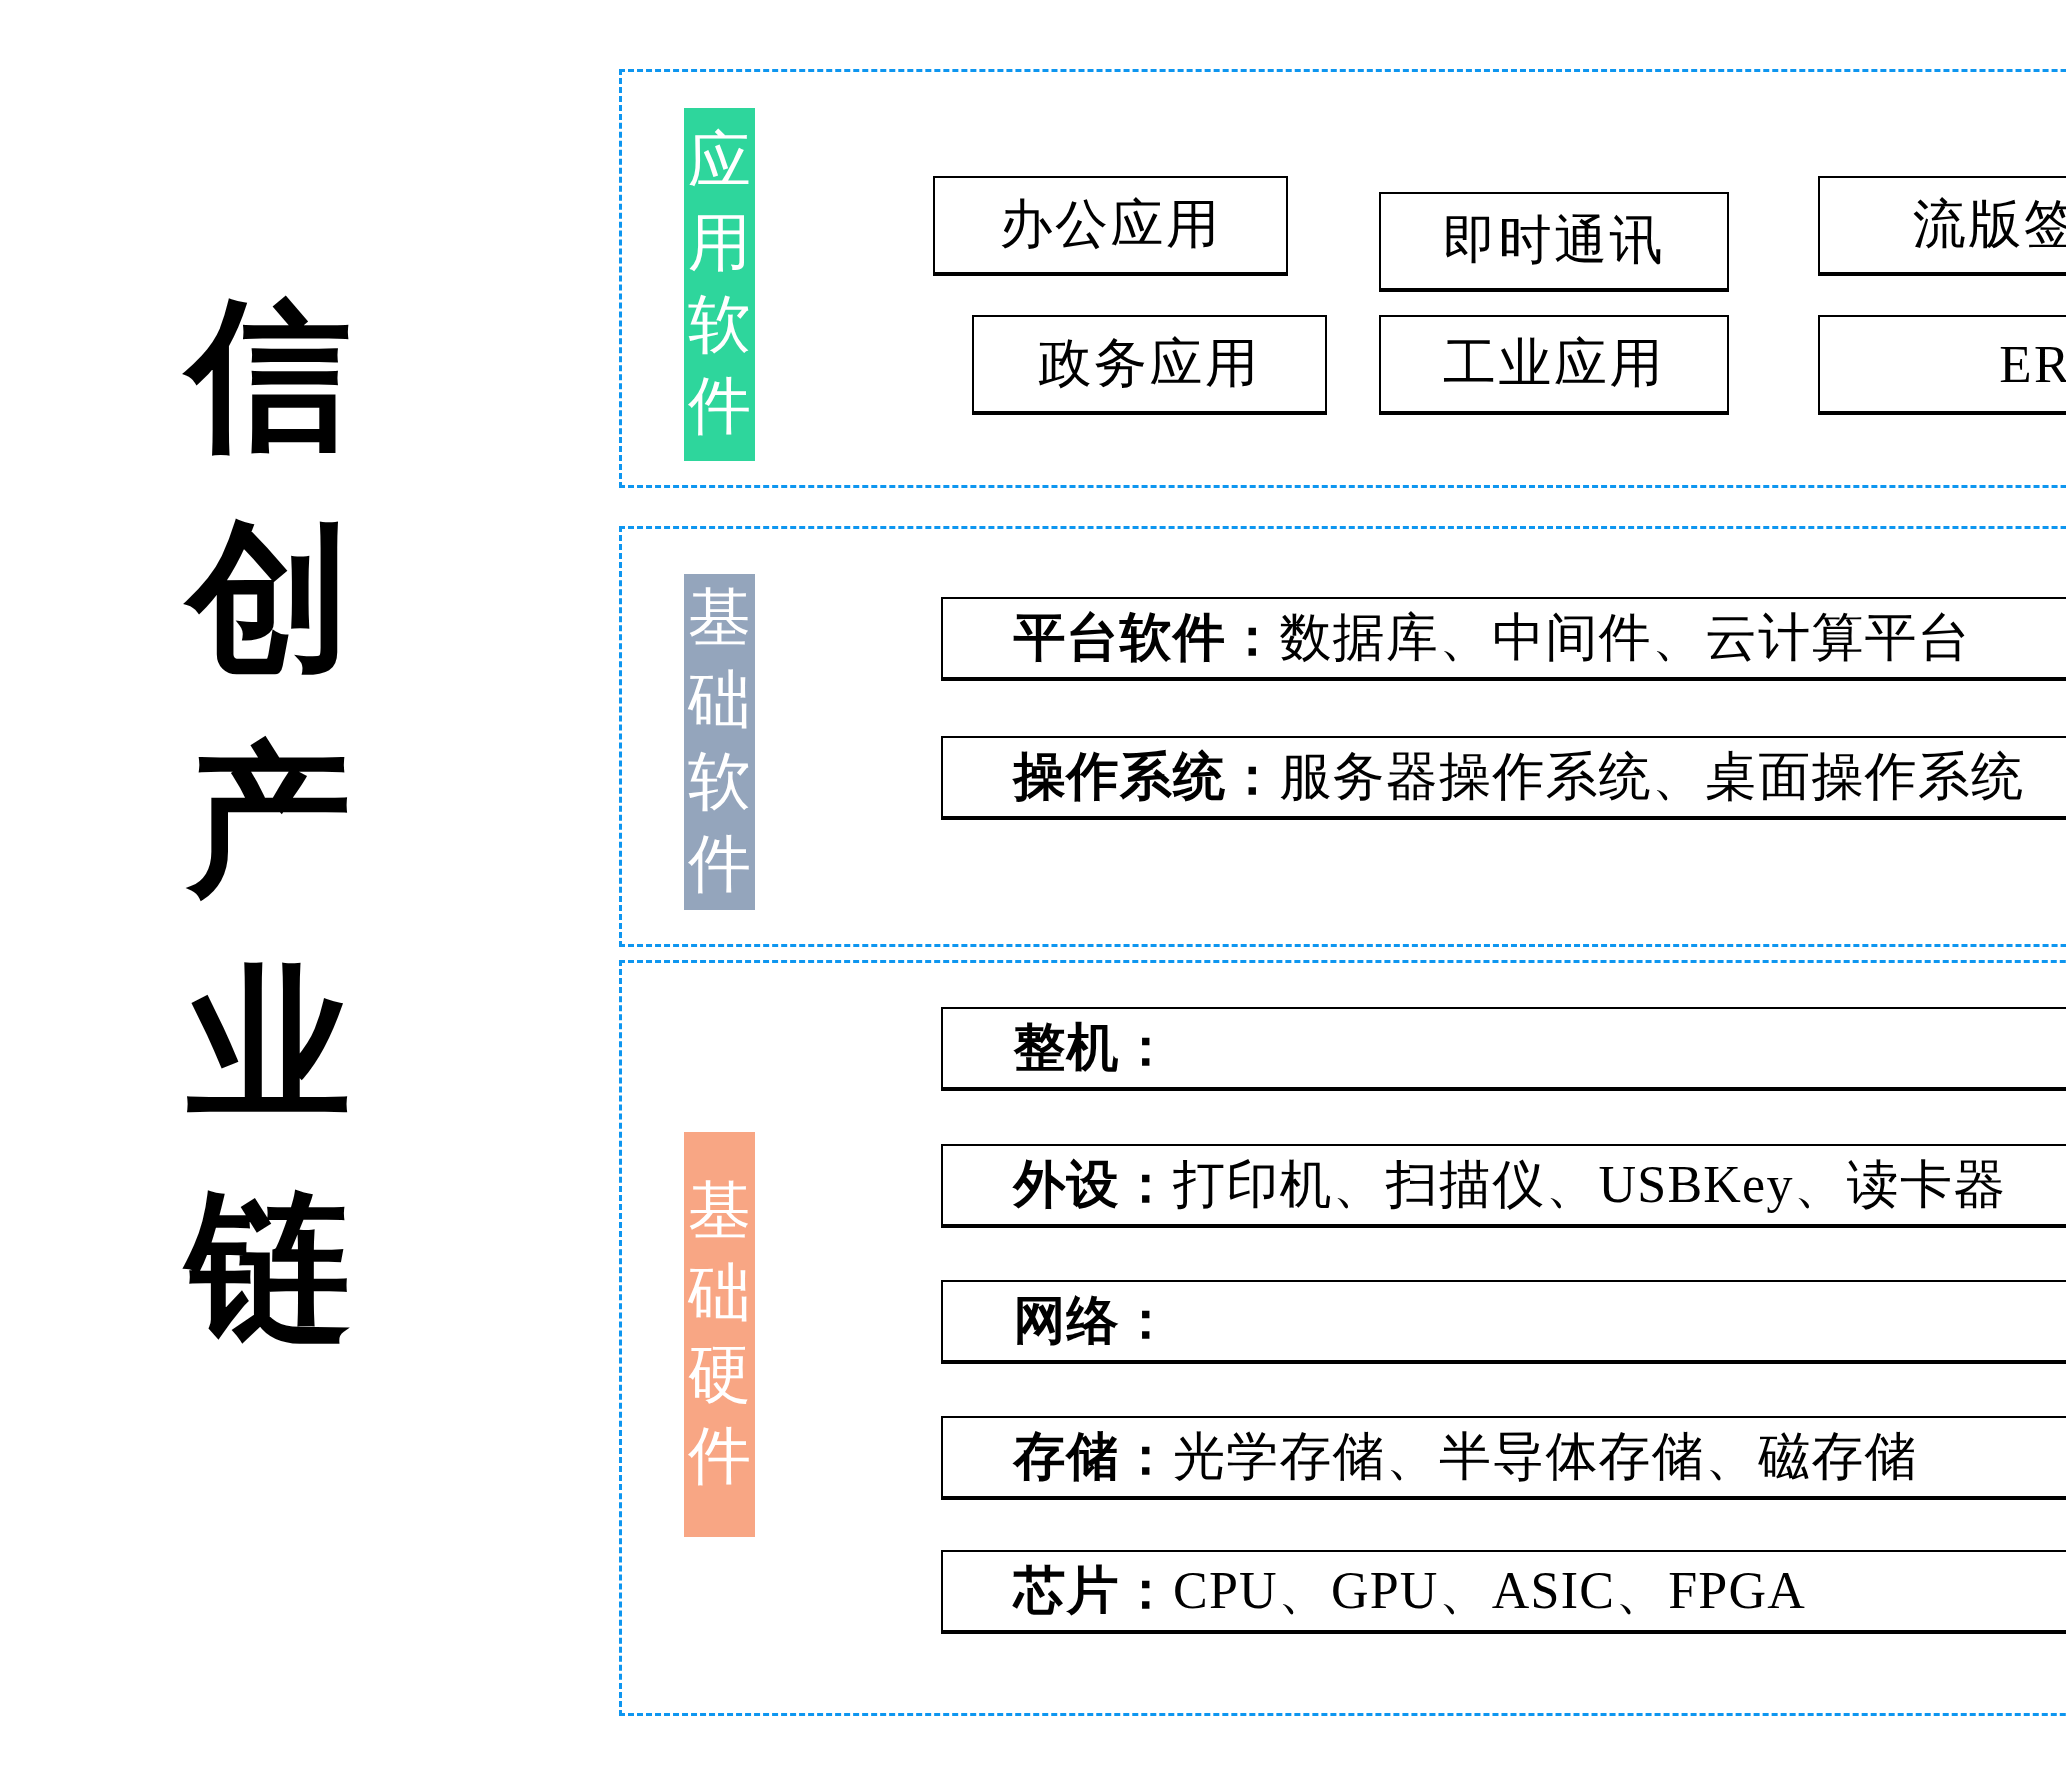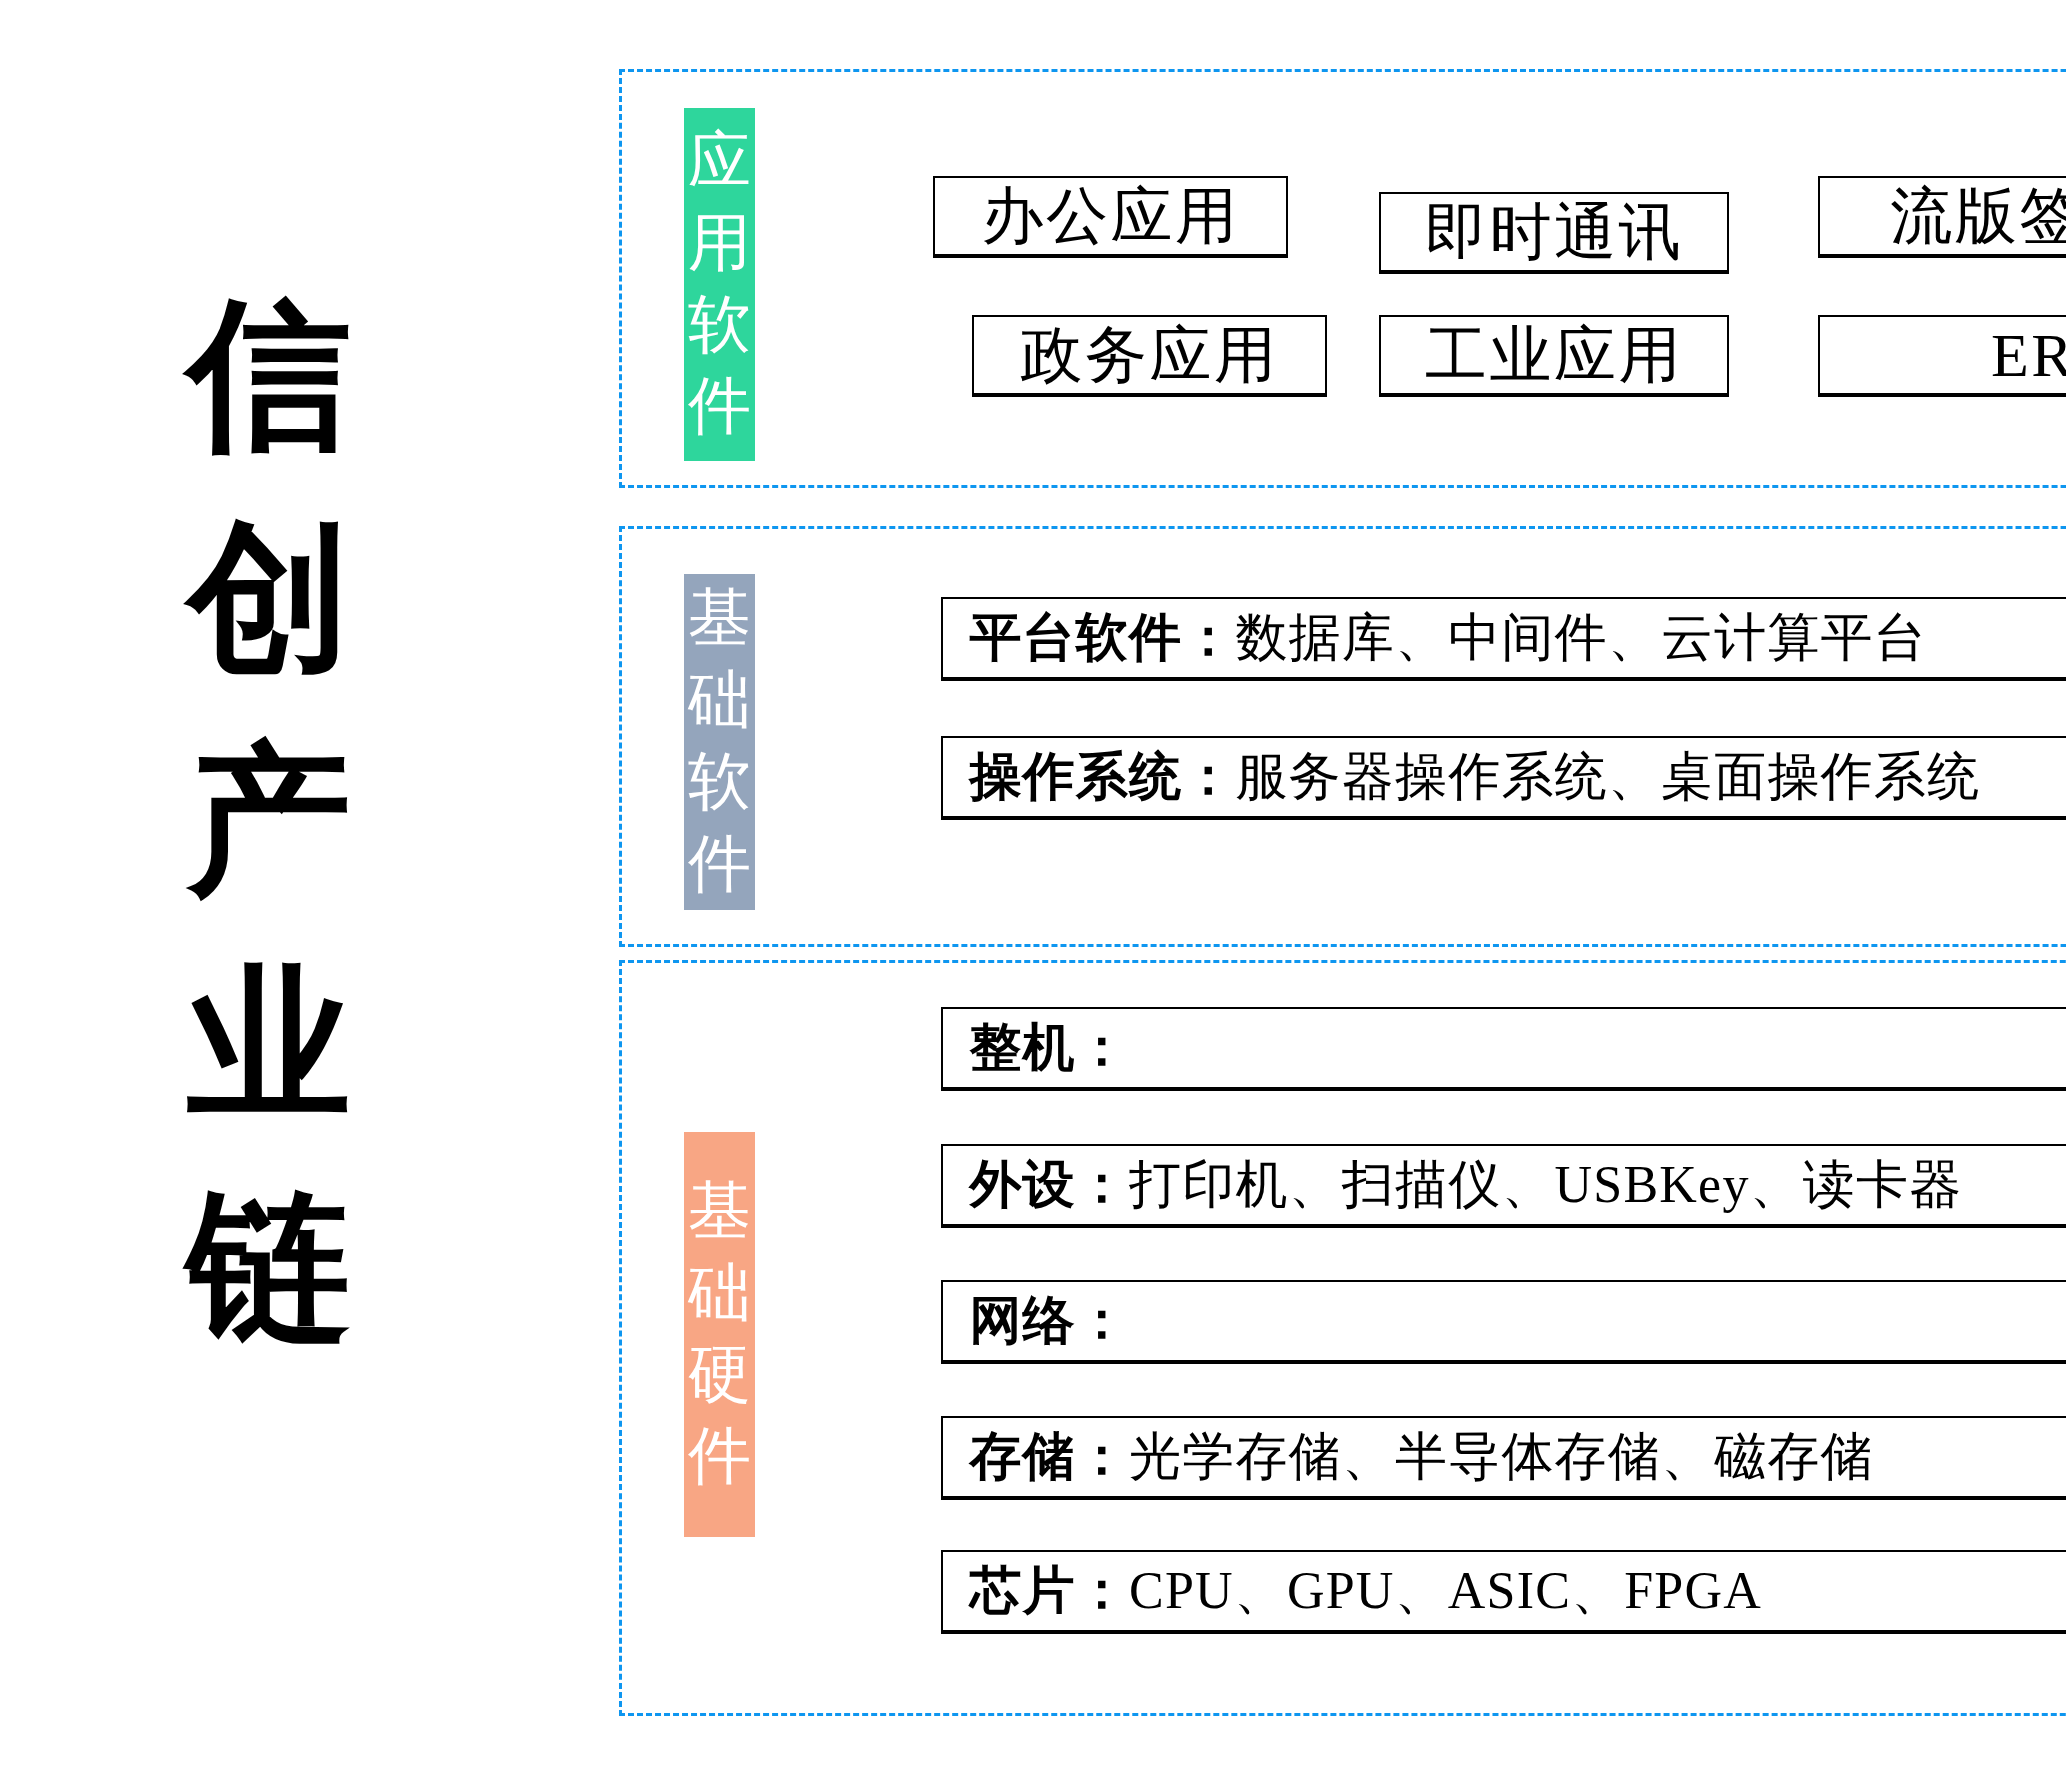--- a/index.html
+++ b/index.html
@@ -79,22 +79,22 @@
     display: flex;
     align-items: center;
     color: #000000;
     white-space: nowrap;
   }
   .box.center { justify-content: center; }
   .box.left   { justify-content: flex-start; }
 
   
   .box-app {
-    height: 82px;
-    font-size: 62px;
+    height: 100px;
+    font-size: 53px;
     letter-spacing: 2.5px;
   }
   #app-0 { left: 933px; top: 176px;  width: 355px; }
   #app-1 { left: 1379px; top: 176px;  width: 350px; margin-top: 16px; }
   #app-2 { left: 1818px; top: 176px;  width: 467px; }
   #app-3 { left: 972px; top: 315px;  width: 355px; }
   #app-4 { left: 1379px; top: 315px;  width: 350px; font-family: Liberation Serif, serif; }
   #app-5 { left: 1818px; top: 315px;  width: 467px; }
 
   
@@ -106,21 +106,21 @@
     padding-left: 26.4px;
     letter-spacing: 1.2px;
   }
   #sw-0 { top: 597px; }
   #sw-1 { top: 736px; }
   #hw-0 { top: 1007px; }
   #hw-1 { top: 1144px; }
   #hw-2 { top: 1280px; }
   #hw-3 { top: 1416px; }
   #hw-4 { top: 1550px; }
-  .box-row .lead { font-weight: bold; }
+  .box-row .lead { font-weight: bold; margin-left: 44px; }
 </style>
 </head>
 <body>
 
 <div id="canvas">
 
   <div class="page-title">
     <span>信</span>
     <span>创</span>
     <span>产</span>

